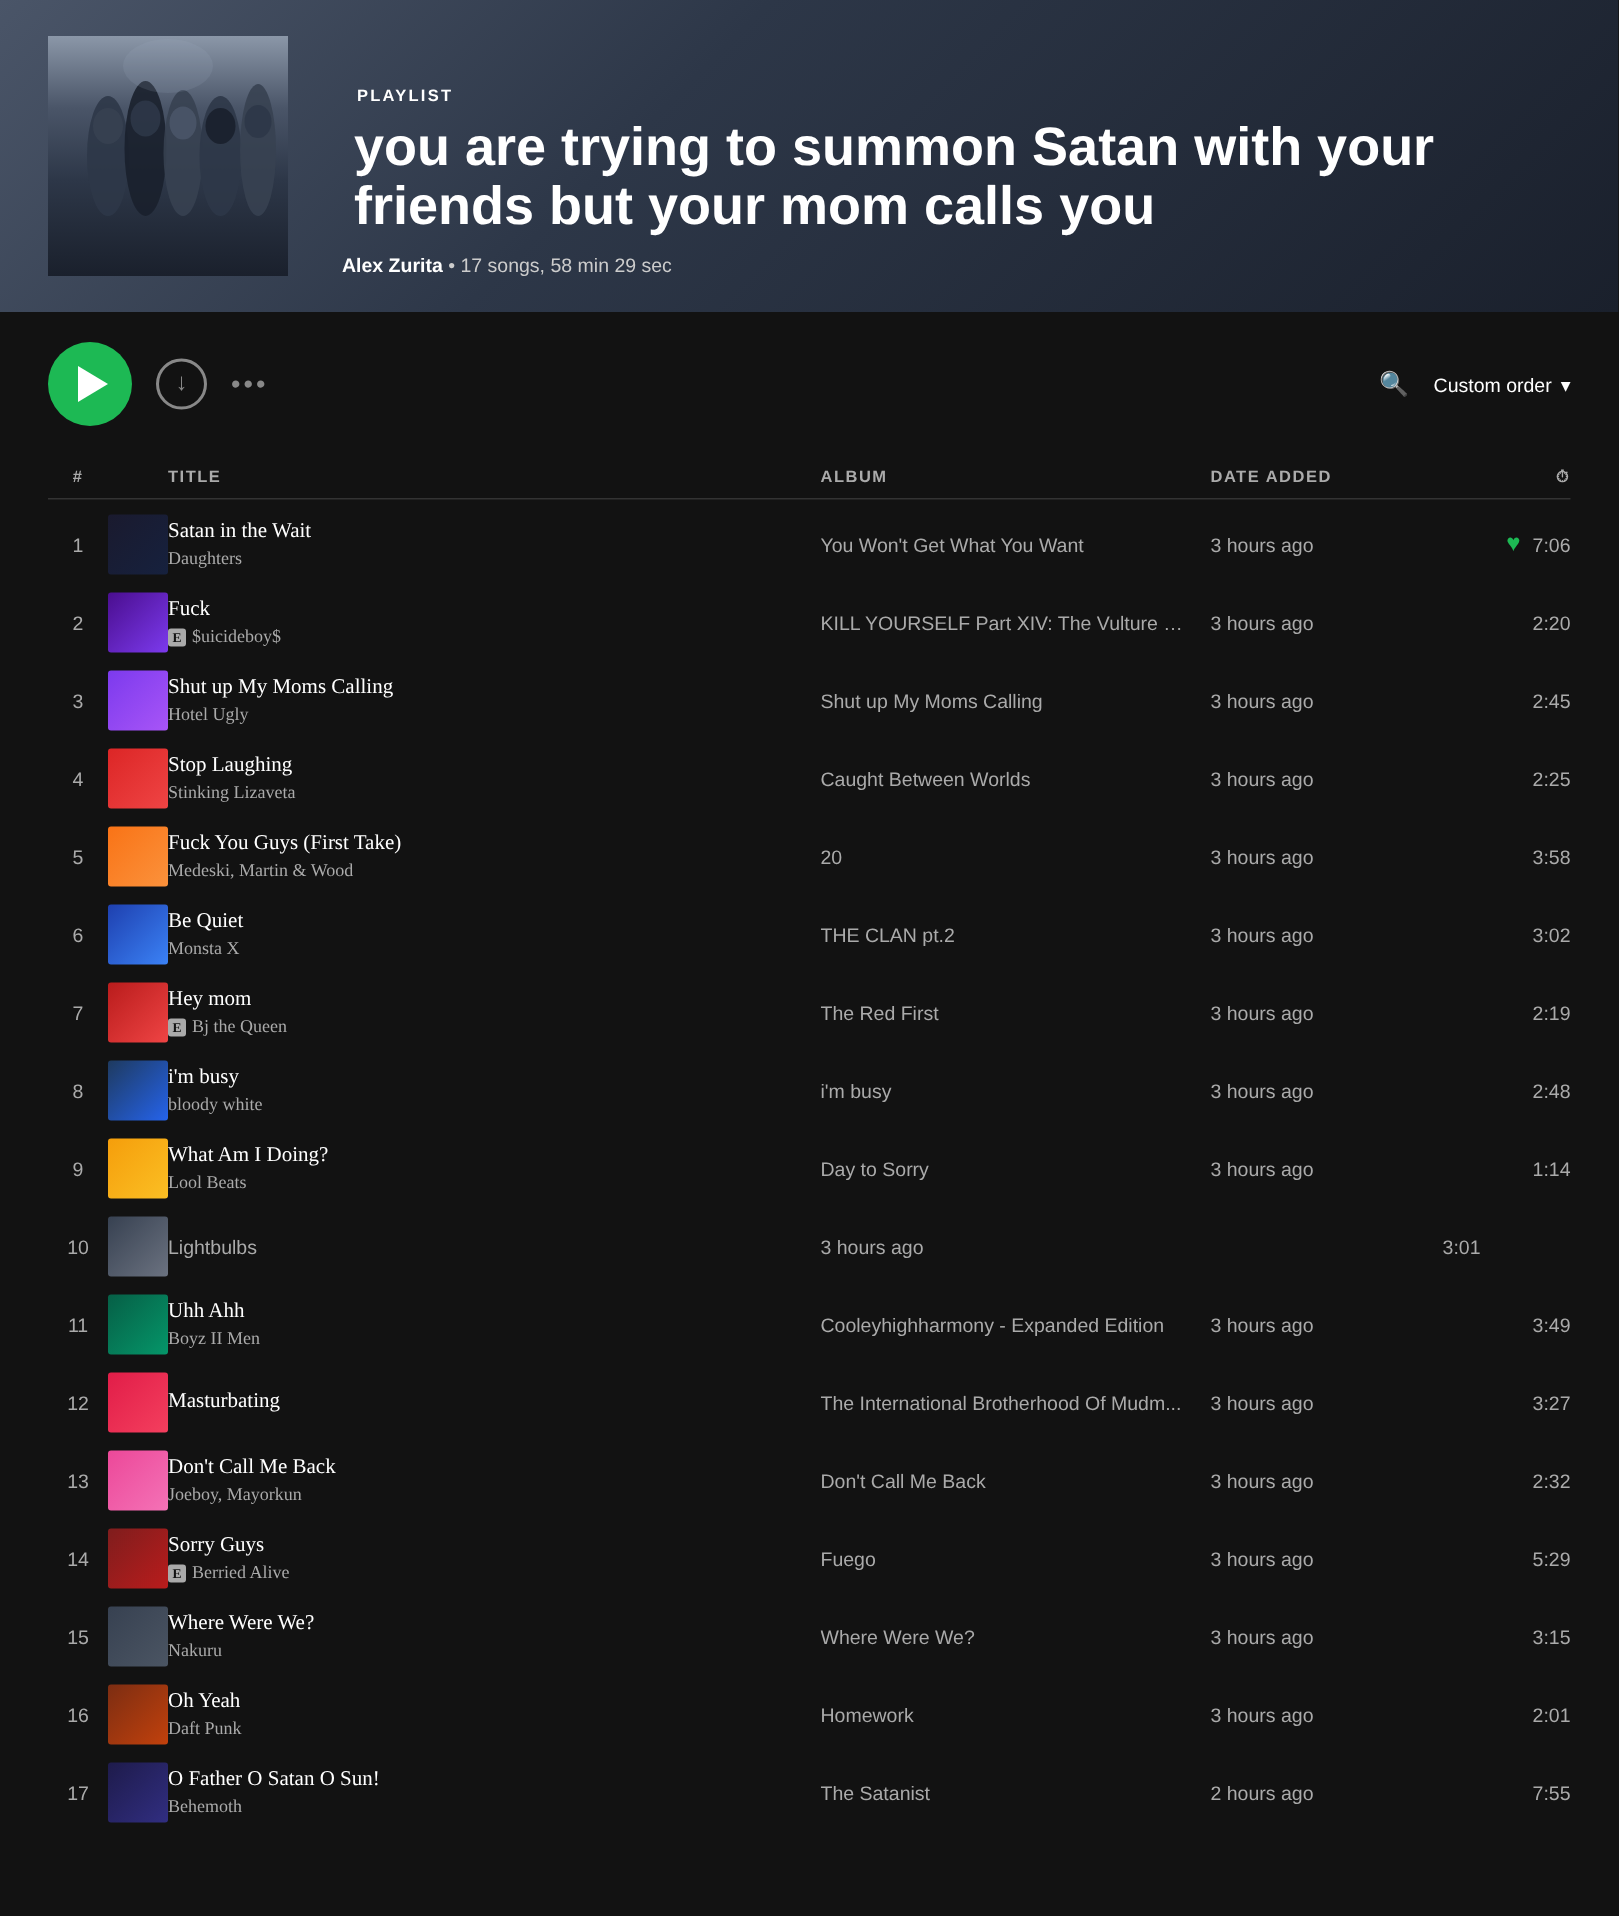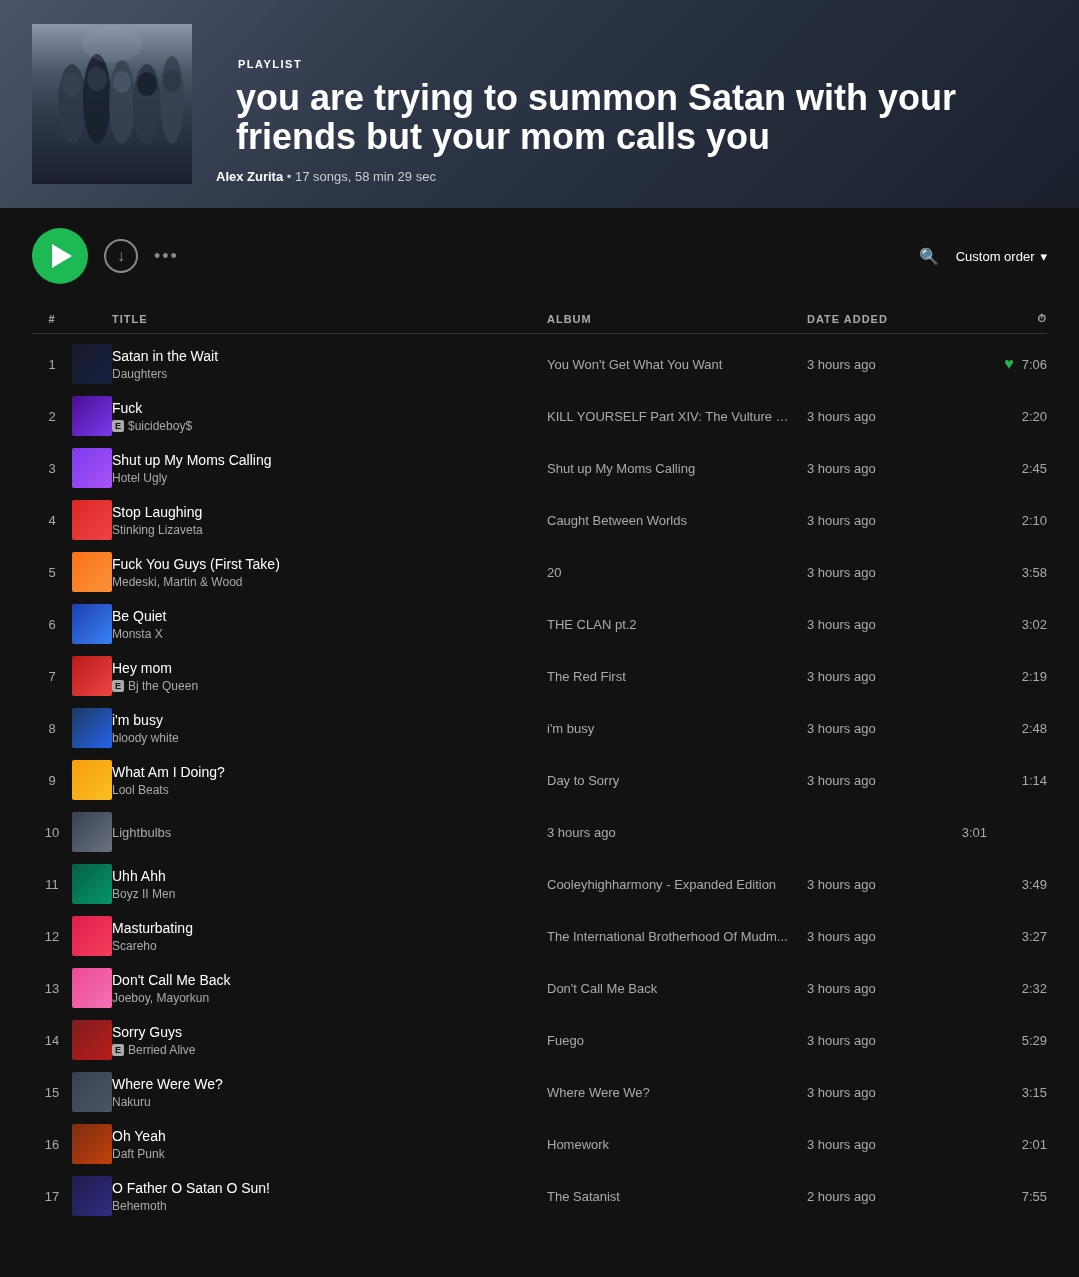--- a/index.html
+++ b/index.html
@@ -50,20 +50,21 @@
       font-size: 36px;
       font-weight: 900;
       line-height: 1.1;
       color: #fff;
       margin-bottom: 12px;
       margin-left: 20px;
     }
     .hero-meta {
       font-size: 13px;
       color: #ccc;
+      margin-left: 12px;
     }
     .hero-meta span.author {
       font-weight: 700;
       color: #fff;
     }
 
     
     .top-nav {
       position: absolute;
       top: 12px;
@@ -236,20 +237,21 @@
       width: 40px;
       height: 40px;
       border-radius: 2px;
       flex-shrink: 0;
     }
     .track-info {
       display: flex;
       align-items: flex-end;
       gap: 10px;
       padding-right: 12px;
+      font-family: Liberation Serif, serif;
     }
     .track-text { flex: 1; }
     .track-name {
       font-size: 14px;
       font-weight: 500;
       color: #fff;
       line-height: 1.3;
     }
     .track-artist {
       font-size: 12px;
@@ -483,21 +485,21 @@
         <div class="track-artist">
 
           <span>Stinking Lizaveta</span>
         </div>
       </div>
     </div>
     <div class="track-album">Caught Between Worlds</div>
     <div class="track-date">3 hours ago</div>
     <div class="track-actions">
 
-      <span class="track-duration">2:10</span>
+      <span class="track-duration">2:25</span>
     </div>
   </div>
       <div class="track-row">
     <div class="track-num">5</div>
     <div class="track-thumb thumb-5">
       <div class="thumb-text"></div>
     </div>
     <div class="track-info">
       <div class="track-text">
         <div class="track-name">Fuck You Guys (First Take)</div>
@@ -632,24 +634,20 @@
     </div>
   </div>
       <div class="track-row">
     <div class="track-num">12</div>
     <div class="track-thumb thumb-12">
       <div class="thumb-text"></div>
     </div>
     <div class="track-info">
       <div class="track-text">
         <div class="track-name">Masturbating</div>
-        <div class="track-artist">
-
-          <span>Scareho</span>
-        </div>
       </div>
     </div>
     <div class="track-album">The International Brotherhood Of Mudm...</div>
     <div class="track-date">3 hours ago</div>
     <div class="track-actions">
 
       <span class="track-duration">3:27</span>
     </div>
   </div>
       <div class="track-row">

